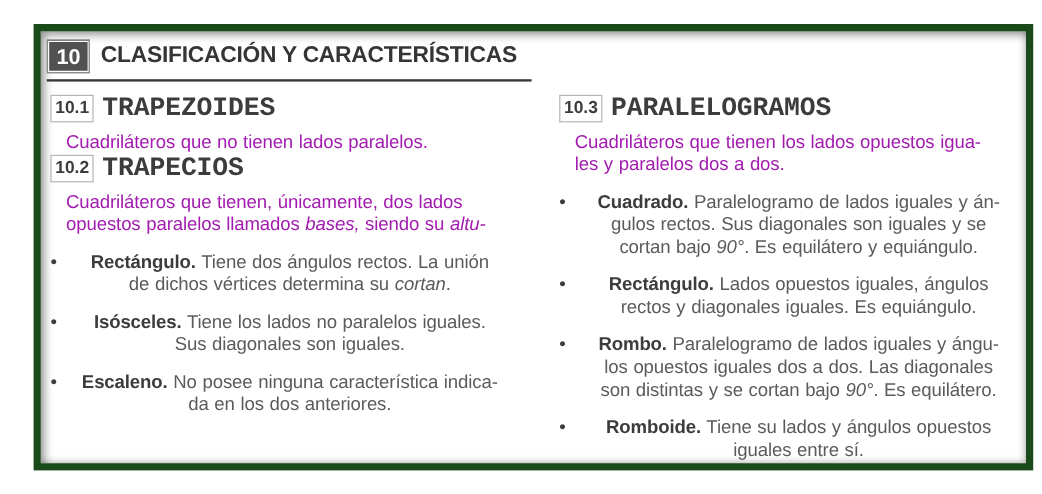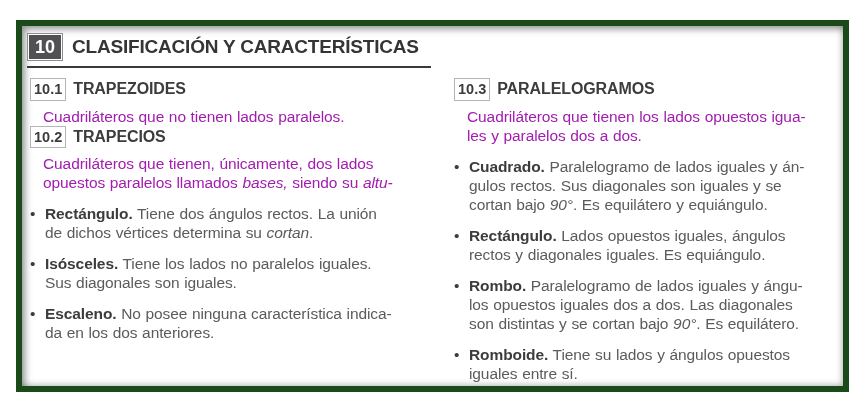--- a/index.html
+++ b/index.html
@@ -2,21 +2,21 @@
 <html><head>
 <meta charset="utf-8">
 <style>
   html,body{margin:0;padding:0;background:#fff;}
   body{
     width:868px;height:412px;position:relative;overflow:hidden;
     font-family:"Liberation Sans", sans-serif;
     -webkit-font-smoothing:antialiased;
   }
   .frame{
-    position:absolute;left:16px;top:20px;width:833px;height:372px;
+    position:absolute;left:28px;top:20px;width:833px;height:372px;
     box-sizing:border-box;background:#fff;
     border:6px solid #1a4a1a;
     box-shadow: inset 4px 4px 7px -1px rgba(60,60,60,.55),
                 inset -3px -3px 6px -2px rgba(60,60,60,.35);
   }
   .content{position:absolute;inset:0;padding:4px 5px 0 5px;}
 
   
   .header{
     display:flex;align-items:center;gap:9px;
@@ -38,36 +38,36 @@
   .cols{display:flex;gap:40px;margin-top:10px;margin-left:3px;}
   .col{width:392px;}
 
   
   .sec-head{display:flex;align-items:center;gap:7px;margin:0 0 6px 0;}
   .sec-head.later{}
   .sec-num{
     border:1px solid #b4b4b6;color:#3c3c3e;font-weight:bold;
     font-size:14.5px;line-height:1;padding:3px 3px;background:#fff;
   }
-  .sec-title{font-weight:bold;font-size:16px;color:#3c3c3e;letter-spacing:-.1px;white-space:nowrap;}
+  .sec-title{font-weight:bold;font-size:22px;color:#3c3c3e;letter-spacing:-.1px;white-space:nowrap;font-family:Liberation Mono, monospace;}
 
   .para{
     margin-left:13px;font-size:15.5px;line-height:19px;color:#a21caf;
     word-spacing:.5px;letter-spacing:-.1px;
   }
   .line{display:block;white-space:nowrap;}
   .b{font-weight:bold;color:#3c3c3e;}
   .it{font-style:italic;}
 
   .bullet{
     display:flex;margin-top:12px;font-size:15.5px;line-height:19px;
     color:#5a5b5d;word-spacing:.5px;letter-spacing:-.1px;
   }
   .bullet .marker{width:15px;flex:none;color:#3c3c3e;}
-  .bullet .btext{flex:1;}
+  .bullet .btext{flex:1;text-align:center;}
 </style>
 </head>
 <body>
 
 <div class="frame">
   <div class="content">
 
     <div class="header">
       <span class="num-box">10</span>
       <span class="header-title">CLASIFICACIÓN Y CARACTERÍSTICAS</span>

